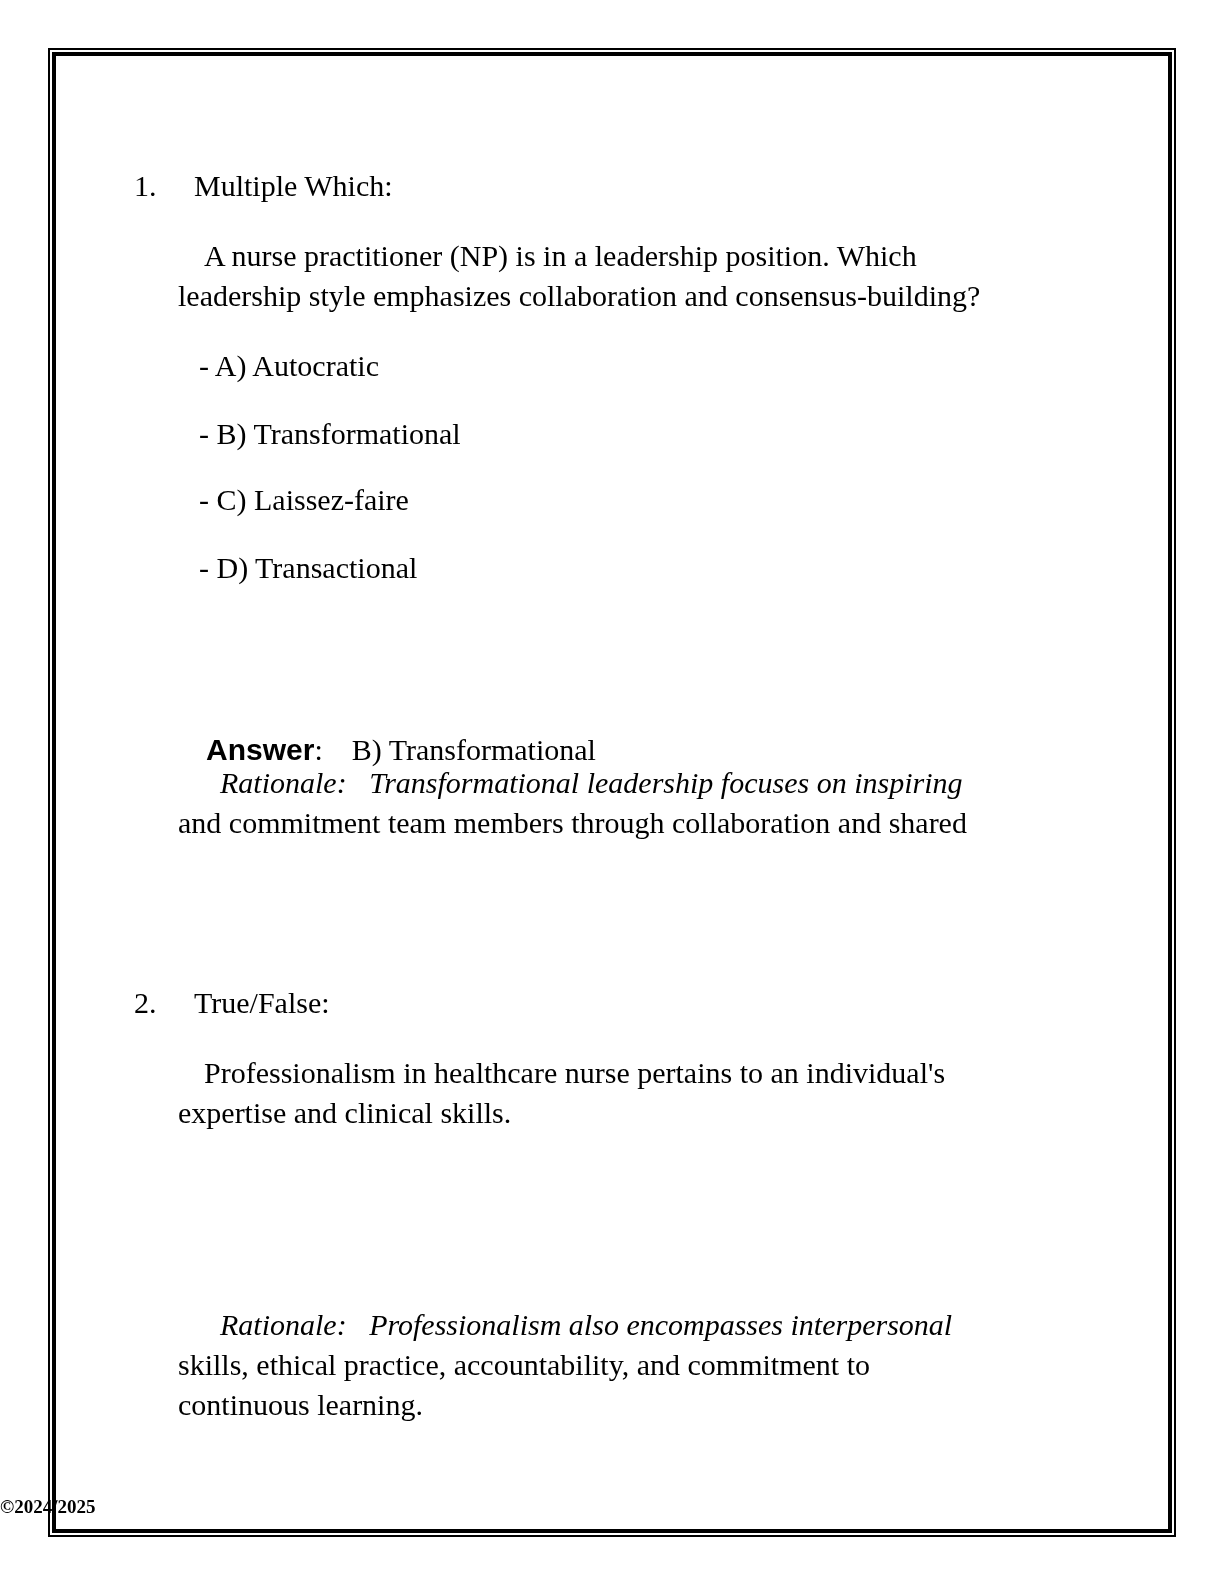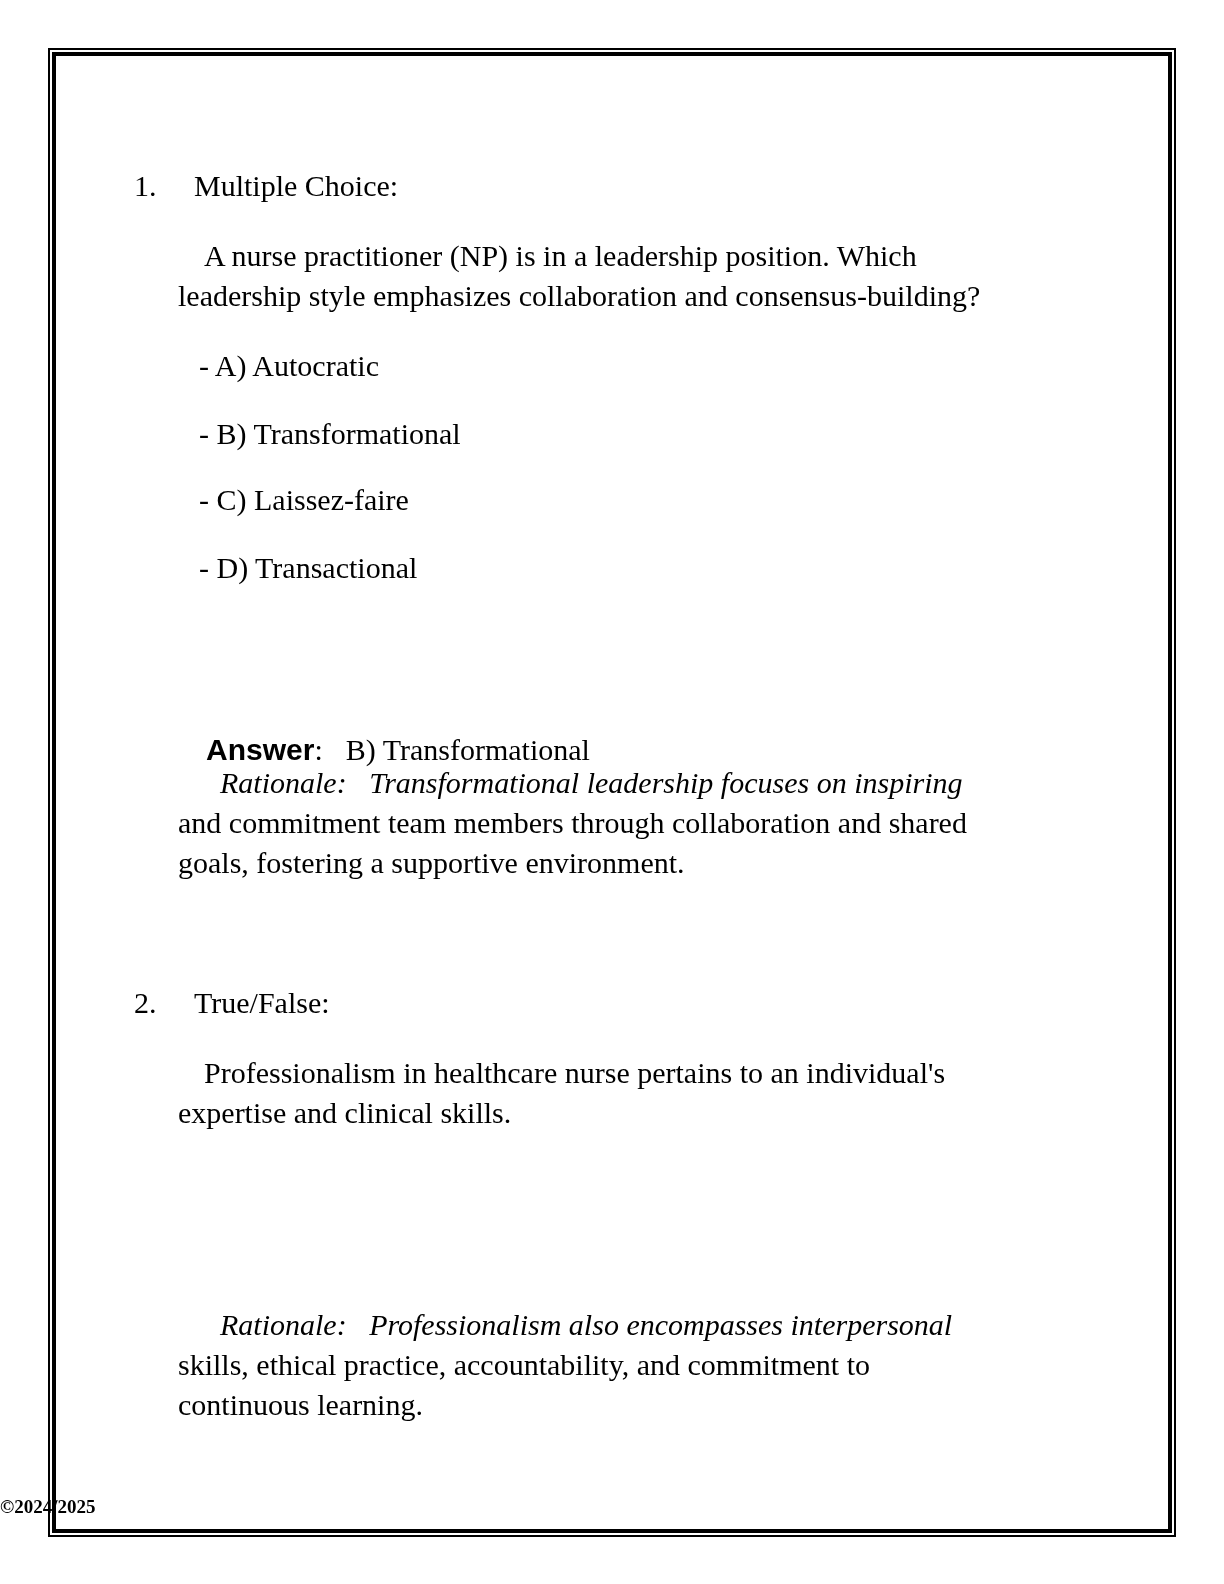--- a/index.html
+++ b/index.html
@@ -36,21 +36,21 @@
   .line { white-space: pre; margin-left: 44px; }
   .indent-first { padding-left: 26px; }
   .option-line { padding-left: 21px; }
   .answer-line { padding-left: 42px; white-space: pre; }
   .rationale-first { padding-left: 42px; font-style: italic; }
   .qnum { display: inline-block; width: 60px; }
   .ans-label {
     font-family: "Liberation Sans", sans-serif;
     font-weight: bold;
   }
-  .ans-value { margin-left: 23px; }
+  .ans-value { margin-left: 29px; }
   .footer {
     position: absolute;
     left: 0;
     right: 0;
     top: 1496px;
     text-align: left;
     font-size: 19px;
     font-weight: bold;
     line-height: 22px;
   }
@@ -58,21 +58,21 @@
 </head>
 <body>
 
 <div class="page">
 
   <div class="frame">
     <div class="frame-inner"></div>
   </div>
 
   <div class="block" style="top:166px">
-    <span class="qnum">1.</span><span>Multiple Choice:</span>
+    <span class="qnum">1.</span><span>Multiple Which:</span>
   </div>
 
   <div class="block" style="top:236px">
     <div class="line indent-first">A nurse practitioner (NP) is in a leadership position. Which</div>
     <div class="line">leadership style emphasizes collaboration and consensus-building?</div>
   </div>
 
   <div class="block" style="top:346px">
     <div class="line option-line">- A) Autocratic</div>
   </div>
@@ -86,21 +86,20 @@
     <div class="line option-line">- D) Transactional</div>
   </div>
 
   <div class="block answer-line" style="top:690px">
     <span class="ans-label">Answer</span><span>:</span><span class="ans-value">B) Transformational</span>
   </div>
 
   <div class="block" style="top:763px">
     <div class="line rationale-first">Rationale:   Transformational leadership focuses on inspiring</div>
     <div class="line">and commitment team members through collaboration and shared</div>
-    <div class="line">goals, fostering a supportive environment.</div>
   </div>
 
   <div class="block" style="top:983px">
     <span class="qnum">2.</span><span>True/False:</span>
   </div>
 
   <div class="block" style="top:1053px">
     <div class="line indent-first">Professionalism in healthcare nurse pertains to an individual's</div>
     <div class="line">expertise and clinical skills.</div>
   </div>

